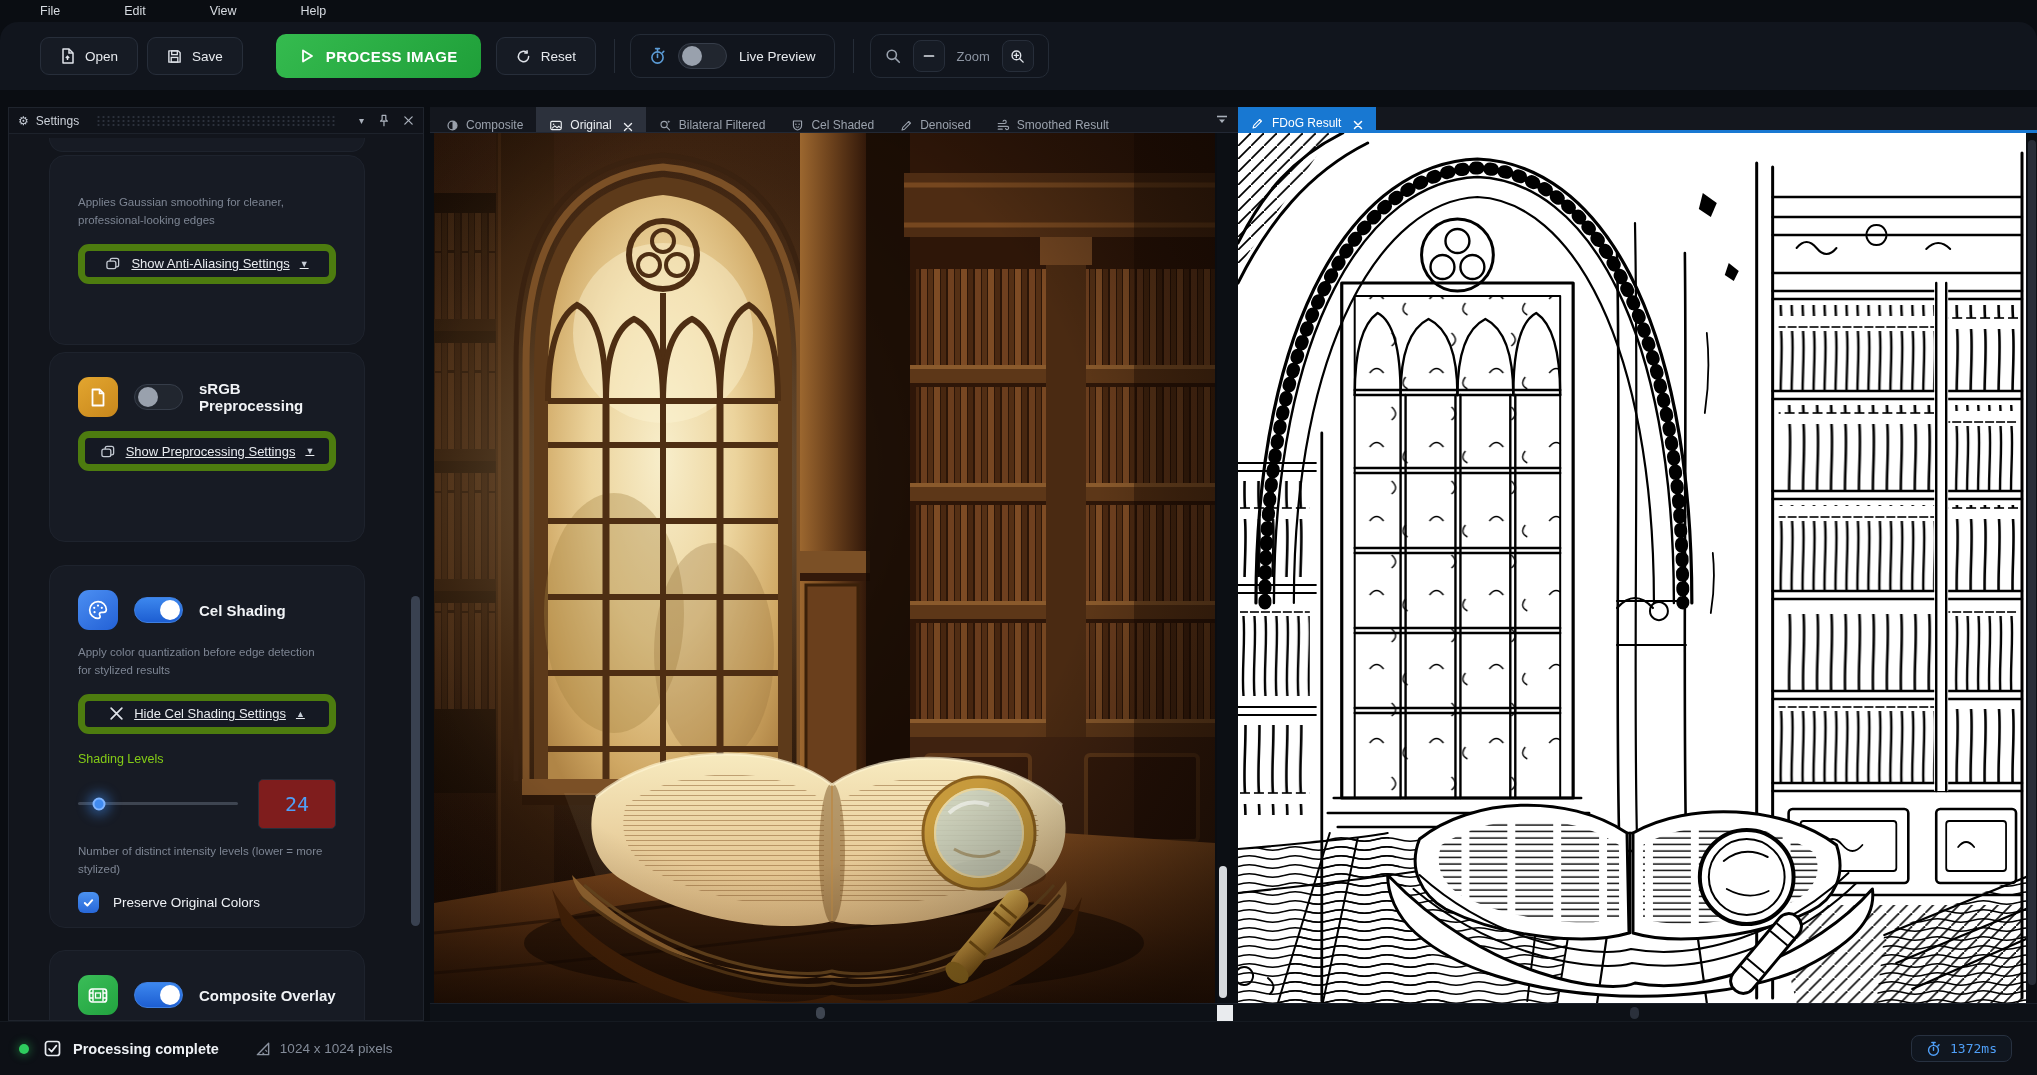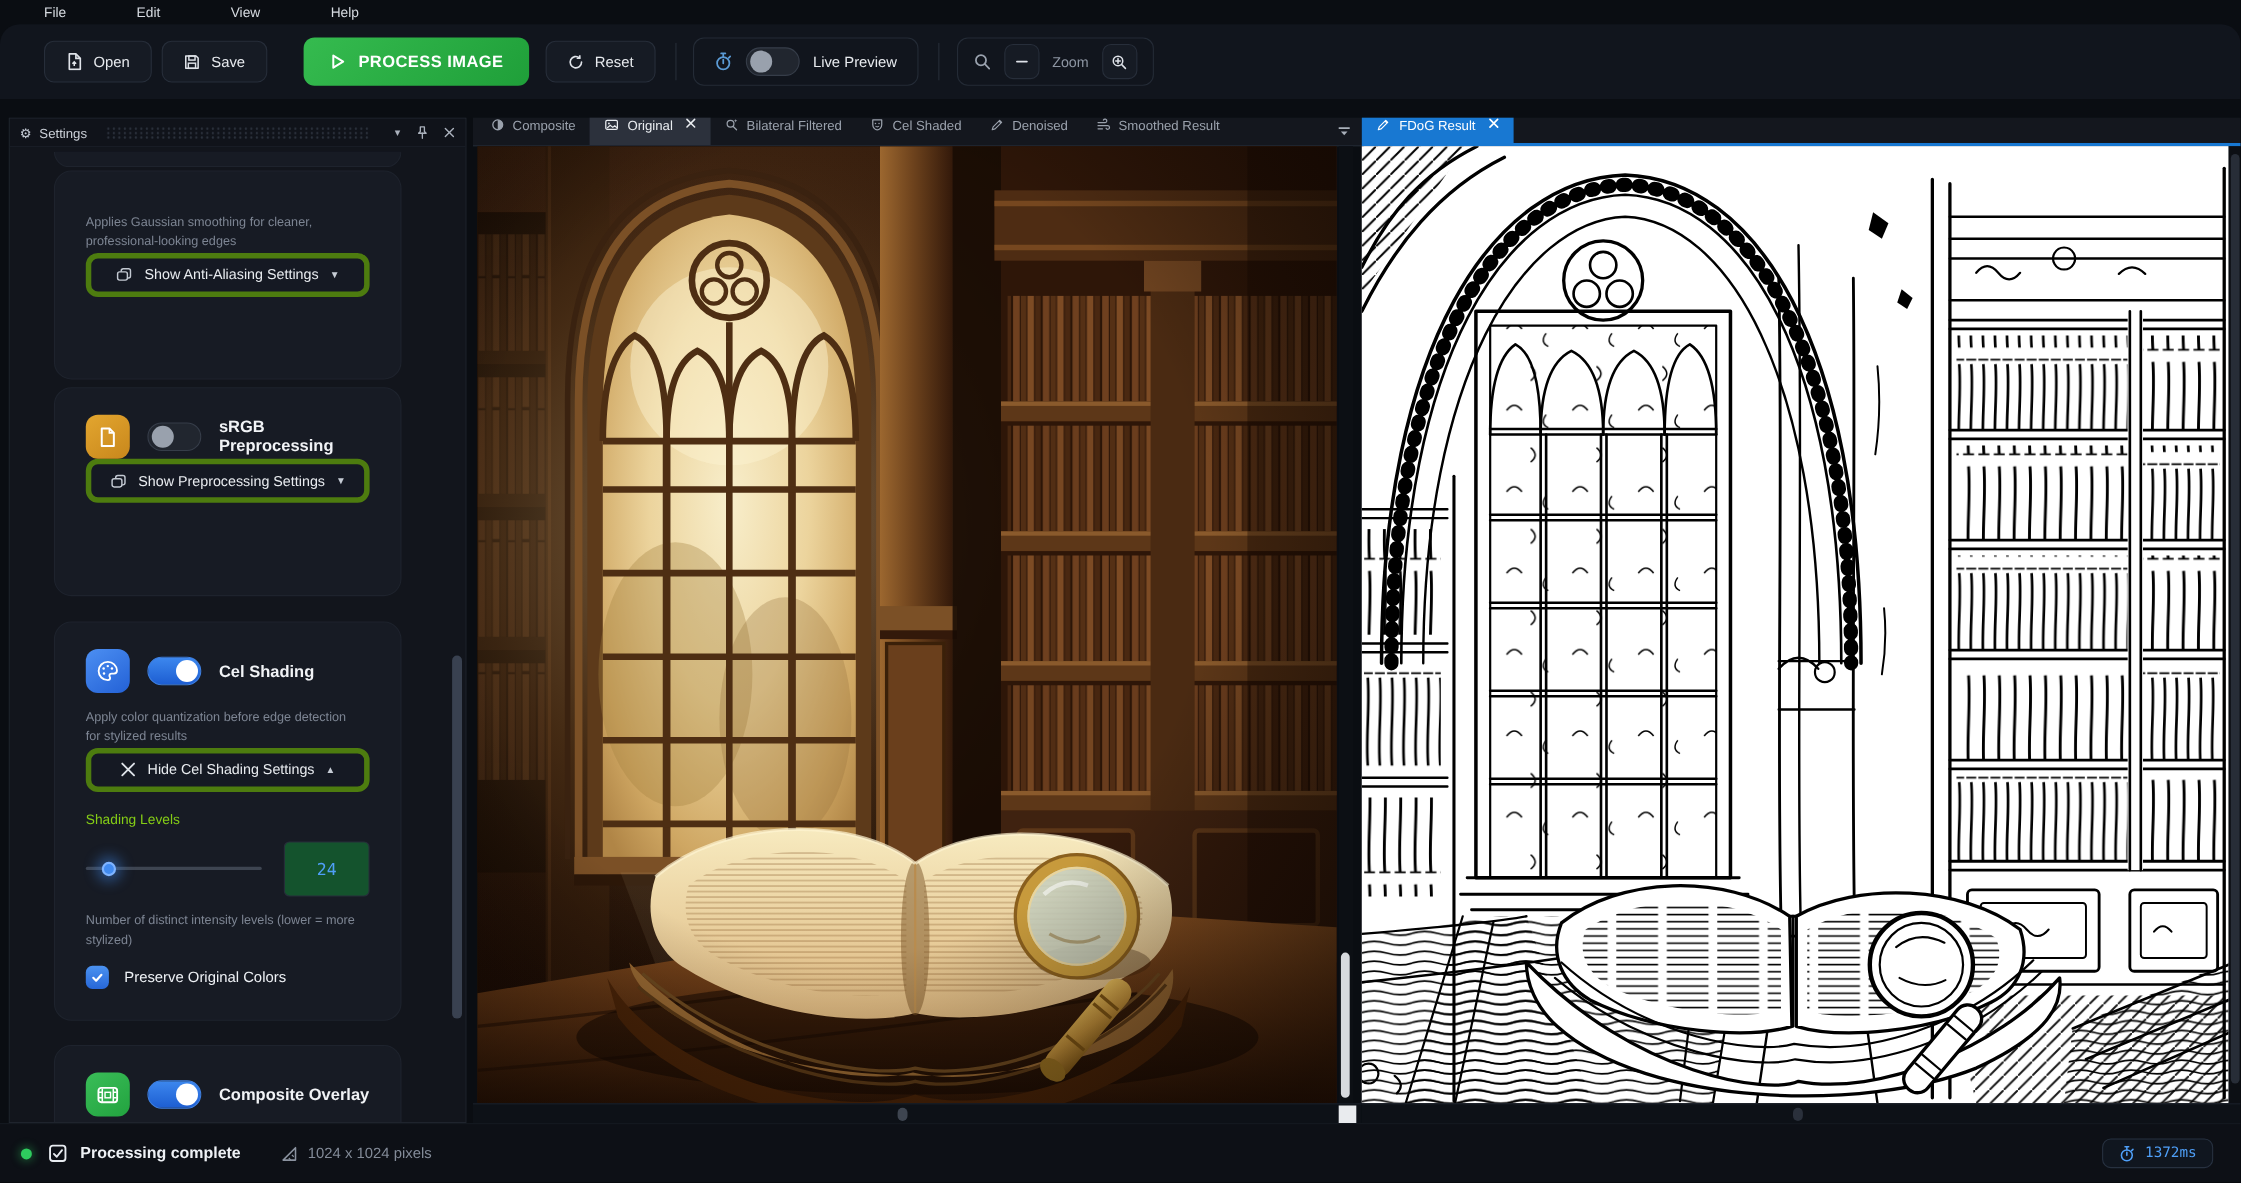--- a/index.html
+++ b/index.html
@@ -46,37 +46,37 @@
   .card3 { top:431px; height:363px; }
   .card4 { top:816px; height:240px; }
   .chead { display:flex; align-items:center; gap:16px; }
   .cicon { width:40px; height:40px; border-radius:11px; display:flex; align-items:center; justify-content:center; flex:0 0 auto; }
   .cicon.bluelight { background:linear-gradient(145deg,#86bef8,#5a9cf0); }
   .cicon.amber     { background:linear-gradient(145deg,#e3a62f,#c8871c); }
   .cicon.blue      { background:linear-gradient(145deg,#4c8ff2,#2361d6); }
   .cicon.green     { background:linear-gradient(145deg,#3abd58,#22a33f); }
   .ctitle { font-size:15px; font-weight:700; color:#f1f3f6; }
   .cdesc { margin-top:13px; font-size:11.5px; line-height:1.6; color:#7d8593; max-width:252px; }
-  .cbtn { margin-top:0; height:40px; border:5px solid #4d7c0f; border-radius:11px; background:#151923; display:flex; align-items:center; justify-content:center; gap:10px; font-size:13px; color:#e8ebef; }
+  .cbtn { margin-top:14px; height:40px; border:7px solid #4d7c0f; border-radius:11px; background:#151923; display:flex; align-items:center; justify-content:center; gap:10px; font-size:13px; color:#e8ebef;text-decoration:underline; }
   .caret { font-size:9px; color:#c6ccd5; }
   .slider-label { margin-top:18px; font-size:12.5px; color:#84cc16; }
   .slider-row { margin-top:13px; display:flex; align-items:center; gap:20px; }
   .track { flex:1; height:3px; border-radius:2px; background:#3e4551; position:relative; }
   .sthumb { position:absolute; left:13%; top:50%; transform:translate(-50%,-50%); width:13px; height:13px; border-radius:50%; background:#418bf0; border:2px solid #7fb4ff; box-shadow:0 0 12px 5px rgba(65,139,240,.45); }
-  .vbox { flex:0 0 auto; width:78px; height:50px; border:1px solid #272e3a; border-radius:5px; background:#14532d; display:flex; align-items:center; justify-content:center; font-family:"DejaVu Sans Mono",monospace; font-size:15px; color:#4f9ff7; }
+  .vbox { flex:0 0 auto; width:78px; height:50px; border:1px solid #272e3a; border-radius:5px; background:#7f1d1d; display:flex; align-items:center; justify-content:center; font-family:"DejaVu Sans Mono",monospace; font-size:20px; color:#4f9ff7; }
   .sdesc { margin-top:13px; font-size:11.5px; line-height:1.6; color:#7d8593; }
   .chkrow { margin-top:13px; display:flex; align-items:center; gap:14px; }
   .chkbox { width:21px; height:21px; border-radius:6px; background:linear-gradient(180deg,#4b92f0,#2767d8); display:flex; align-items:center; justify-content:center; flex:0 0 auto; }
   .chklabel { font-size:13.5px; color:#eef1f5; }
   .sb-settings { position:absolute; right:3px; top:462px; width:9px; height:330px; border-radius:4.5px; background:#394150; }
   
   .tabbar { position:absolute; top:107px; height:26px; background:#14171e; border-bottom:1px solid #222834; display:flex; align-items:stretch; }
   .tabbar.centerbar { left:430px; width:808px; padding-left:3px; }
   .tabbar.rightbar  { left:1238px; width:826px; border-bottom:3px solid #1878d2; }
-  .tab { display:flex; align-items:flex-start; gap:7px; padding:0 13px; font-size:12px; color:#9aa1ac; white-space:nowrap; }
+  .tab { display:flex; align-items:flex-end; gap:7px; padding:0 13px; font-size:12px; color:#9aa1ac; white-space:nowrap; }
   .tab.active { background:#2c313c; color:#eaedf1; }
   .tab.bluetab { background:#1878d2; color:#fff; gap:8px; }
   .ticon { display:flex; align-items:center; }
   .tclose { margin-left:4px; display:flex; align-items:center; }
   .overflow-btn { position:absolute; right:9px; top:6px; display:flex; }
   
   .photo { position:absolute; left:434px; top:133px; width:781px; height:870px; background:#1c0f06; }
   .fdog  { position:absolute; left:1238px; top:133px; width:788px; height:870px; background:#ffffff; }
   .photo svg, .fdog svg { display:block; width:100%; height:100%; }
   

